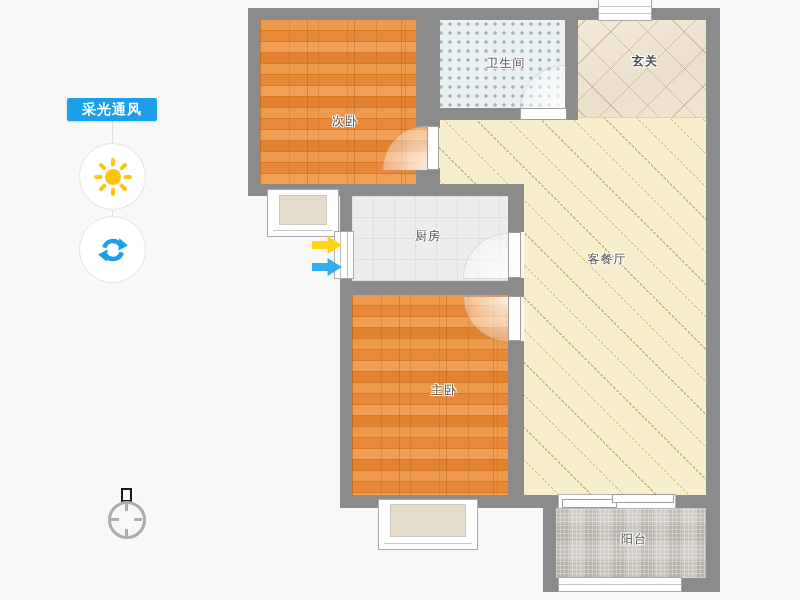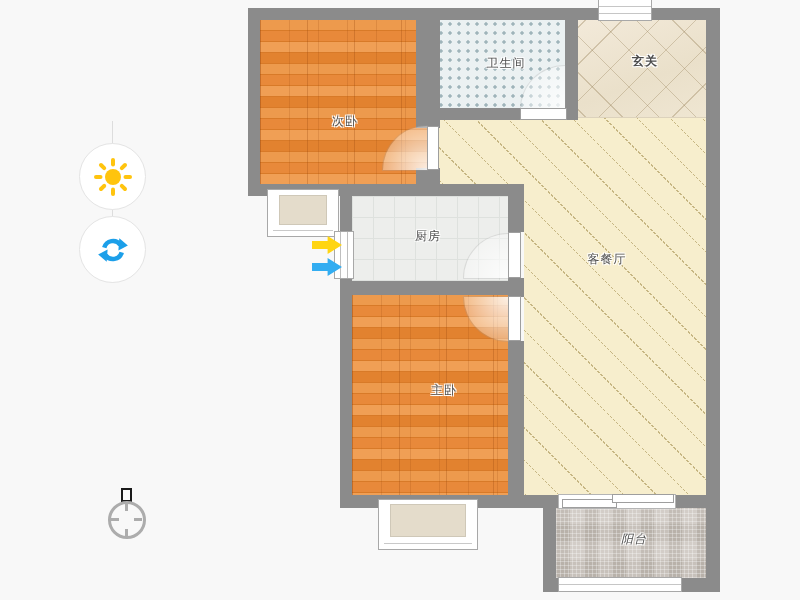--- a/index.html
+++ b/index.html
@@ -186,22 +186,23 @@
 
   <div class="flow-arrow" style="left:312px;top:236px;background:#FFD512;"></div>
   <div class="flow-arrow" style="left:312px;top:258px;background:#33ADF1;"></div>
 
   <div class="room-label" style="left:345px;top:97px;margin-top:24px;">次卧</div>
   <div class="room-label" style="left:506px;top:63px;">卫生间</div>
   <div class="room-label" style="left:645px;top:61px;font-weight:bold;">玄关</div>
   <div class="room-label" style="left:428px;top:236px;">厨房</div>
   <div class="room-label" style="left:607px;top:259px;">客餐厅</div>
   <div class="room-label" style="left:444px;top:390px;">主卧</div>
-  <div class="room-label" style="left:634px;top:539px;font-style:italic;">阳台</div>
-
+  <div class="room-label" style="left:634px;top:539px;">阳台</div>
+
+  <div class="tool-tab">采光通风</div>
   <div class="tool-line"></div>
 
   <div class="tool-circle" style="left:79px;top:143px;">
     <svg width="40" height="40" viewBox="0 0 40 40">
       <circle cx="20" cy="20" r="8" fill="#FFC40E"></circle>
       <g stroke="#FFC40E" stroke-width="4" stroke-linecap="round">
         <line x1="32.5" y1="20" x2="37" y2="20"></line>
         <line x1="28.8" y1="28.8" x2="32" y2="32"></line>
         <line x1="20" y1="32.5" x2="20" y2="37"></line>
         <line x1="11.2" y1="28.8" x2="8" y2="32"></line>

